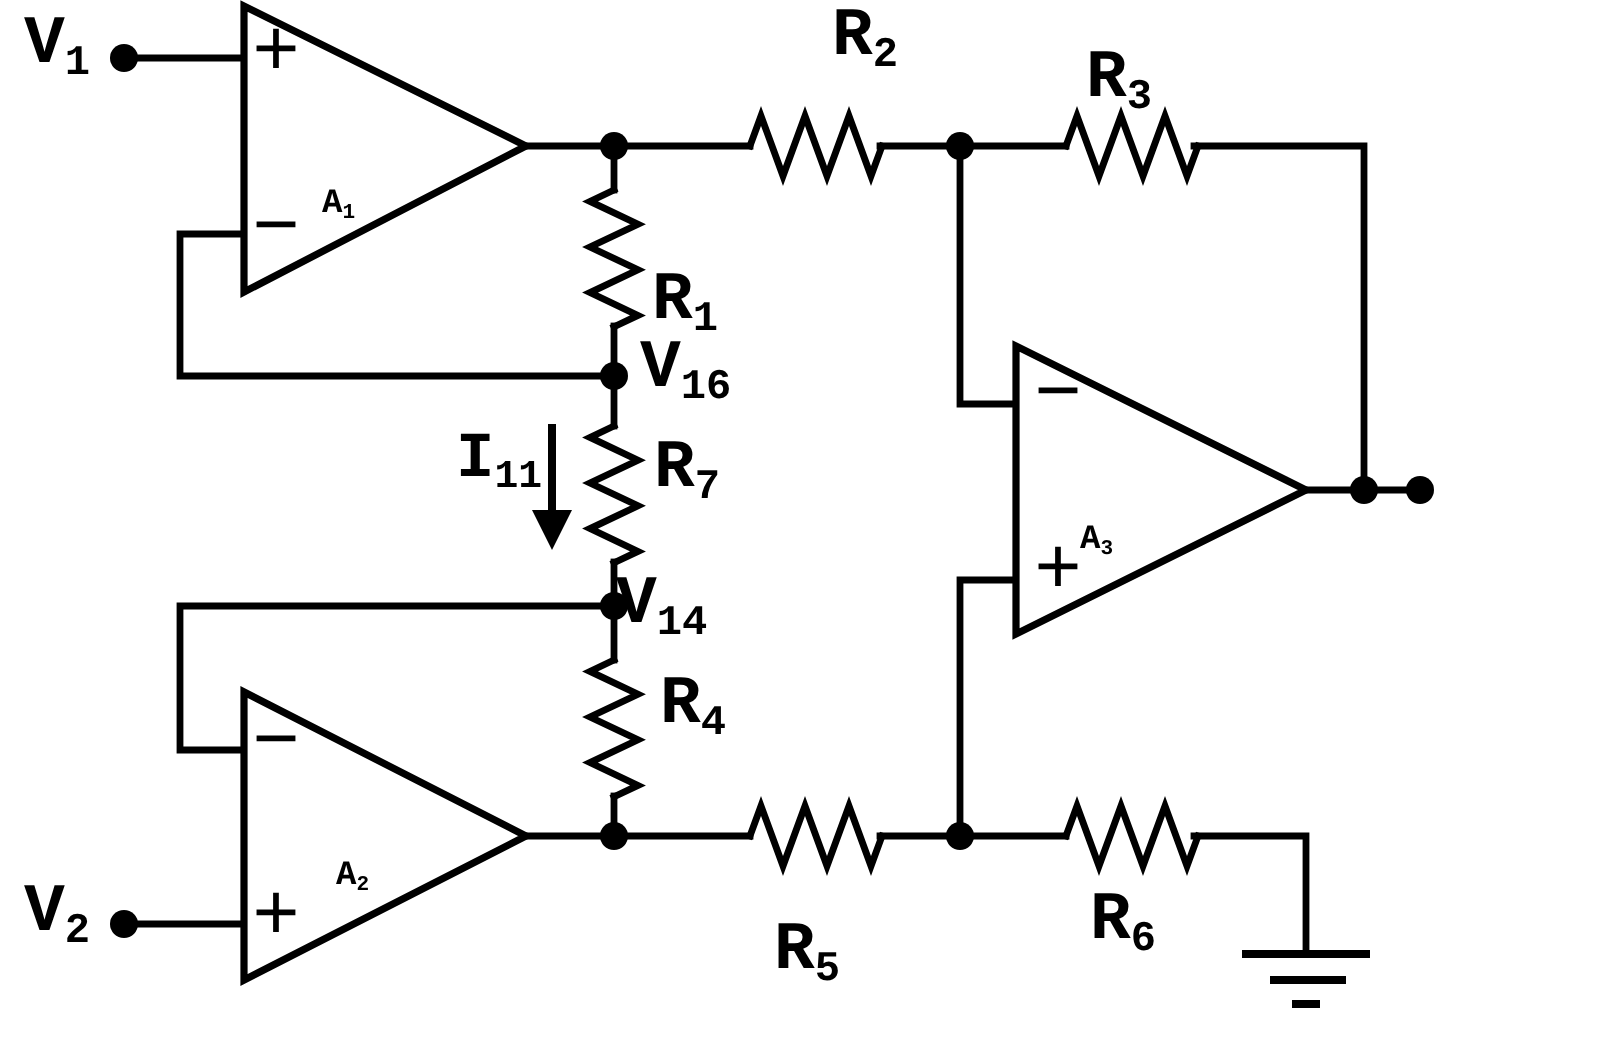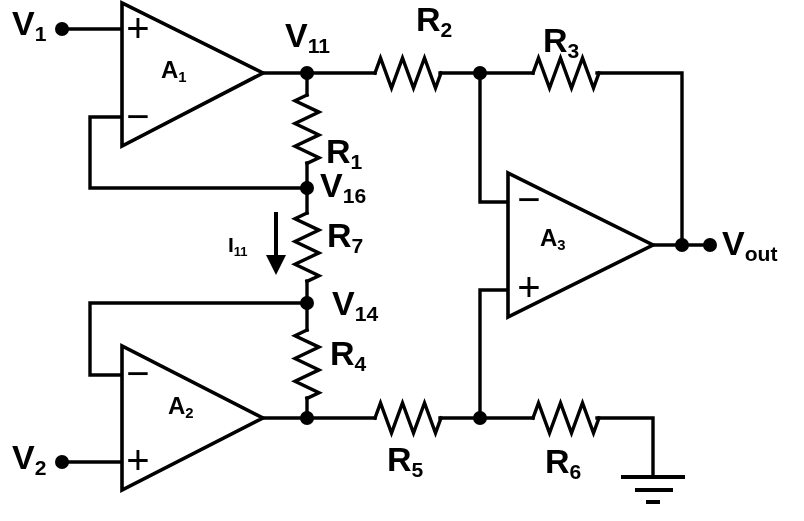--- a/index.html
+++ b/index.html
@@ -1,39 +1,39 @@
 <!DOCTYPE html>
 <html><head>
 <meta charset="utf-8">
 <style>
   html,body { margin:0; padding:0; background:#ffffff; }
   #canvas {
     position:relative;
     width:804px; height:521px;
     background:#ffffff;
-    font-family:Liberation Sans, sans-serif;
+    font-family:Liberation Mono, monospace;
     overflow:hidden;
     border-radius:23px;
   }
   #circuit-svg { position:absolute; left:0; top:0; }
   .lbl {
     position:absolute;
     color:#000;
     font-weight:bold;
     font-size:34px;
     line-height:1;
     white-space:nowrap;
   }
   .lbl .sub {
     font-size:0.62em;
     vertical-align:-0.28em;
     letter-spacing:0;
   }
-  .lbl.mid { font-size:24px; }
-  .lbl.small { font-size:21px;margin-top:20px; }
+  .lbl.mid { font-size:17px;margin-top:36px; }
+  .lbl.small { font-size:32px; }
   .sign {
     position:absolute;
     color:#000;
     font-weight:400;
     font-size:40px;
     line-height:1;
     transform:translate(-50%,-54%);
   }
 </style>
 </head>
@@ -103,31 +103,29 @@
       <circle cx="307" cy="303" r="7"></circle>
       <circle cx="307" cy="418" r="7"></circle>
       <circle cx="480" cy="418" r="7"></circle>
       <circle cx="682" cy="245" r="7"></circle>
       <circle cx="710" cy="245" r="7"></circle>
     </g>
   </svg>
 
   <div class="lbl" style="left:12px; top:6px;"><span>V</span><span class="sub">1</span></div>
   <div class="lbl" style="left:12px; top:440px;"><span>V</span><span class="sub">2</span></div>
-  <div class="lbl" style="left:722px; top:226px;"><span>V</span><span class="sub">out</span></div>
 
-  <div class="lbl" style="left:285px; top:18px;"><span>V</span><span class="sub">11</span></div>
   <div class="lbl" style="left:320px; top:168px;"><span>V</span><span class="sub">16</span></div>
-  <div class="lbl" style="left:332px; top:286px;"><span>V</span><span class="sub">14</span></div>
+  <div class="lbl" style="left:308px; top:286px;"><span>V</span><span class="sub">14</span></div>
 
   <div class="lbl" style="left:326px; top:108px;margin-top:26px;"><span>R</span><span class="sub">1</span></div>
   <div class="lbl" style="left:384px; top:2px;margin-left:32px;"><span>R</span><span class="sub">2</span></div>
   <div class="lbl" style="left:543px; top:3px;margin-top:20px;"><span>R</span><span class="sub">3</span></div>
   <div class="lbl" style="left:330px; top:336px;text-align:right;"><span>R</span><span class="sub">4</span></div>
-  <div class="lbl" style="left:387px; top:442px;"><span>R</span><span class="sub">5</span></div>
+  <div class="lbl" style="left:387px; top:459px;"><span>R</span><span class="sub">5</span></div>
   <div class="lbl" style="left:545px; top:444px;text-align:center;"><span>R</span><span class="sub">6</span></div>
   <div class="lbl" style="left:327px; top:218px;text-align:right;"><span>R</span><span class="sub">7</span></div>
 
   <div class="lbl small" style="left:228px; top:214px;"><span>I</span><span class="sub">11</span></div>
 
   <div class="lbl mid" style="left:161px; top:58px;"><span>A</span><span class="sub">1</span></div>
   <div class="lbl mid" style="left:168px; top:394px;"><span>A</span><span class="sub">2</span></div>
   <div class="lbl mid" style="left:540px; top:226px;"><span>A</span><span class="sub">3</span></div>
 
   <div class="sign" style="left:138px; top:30px;">+</div>

